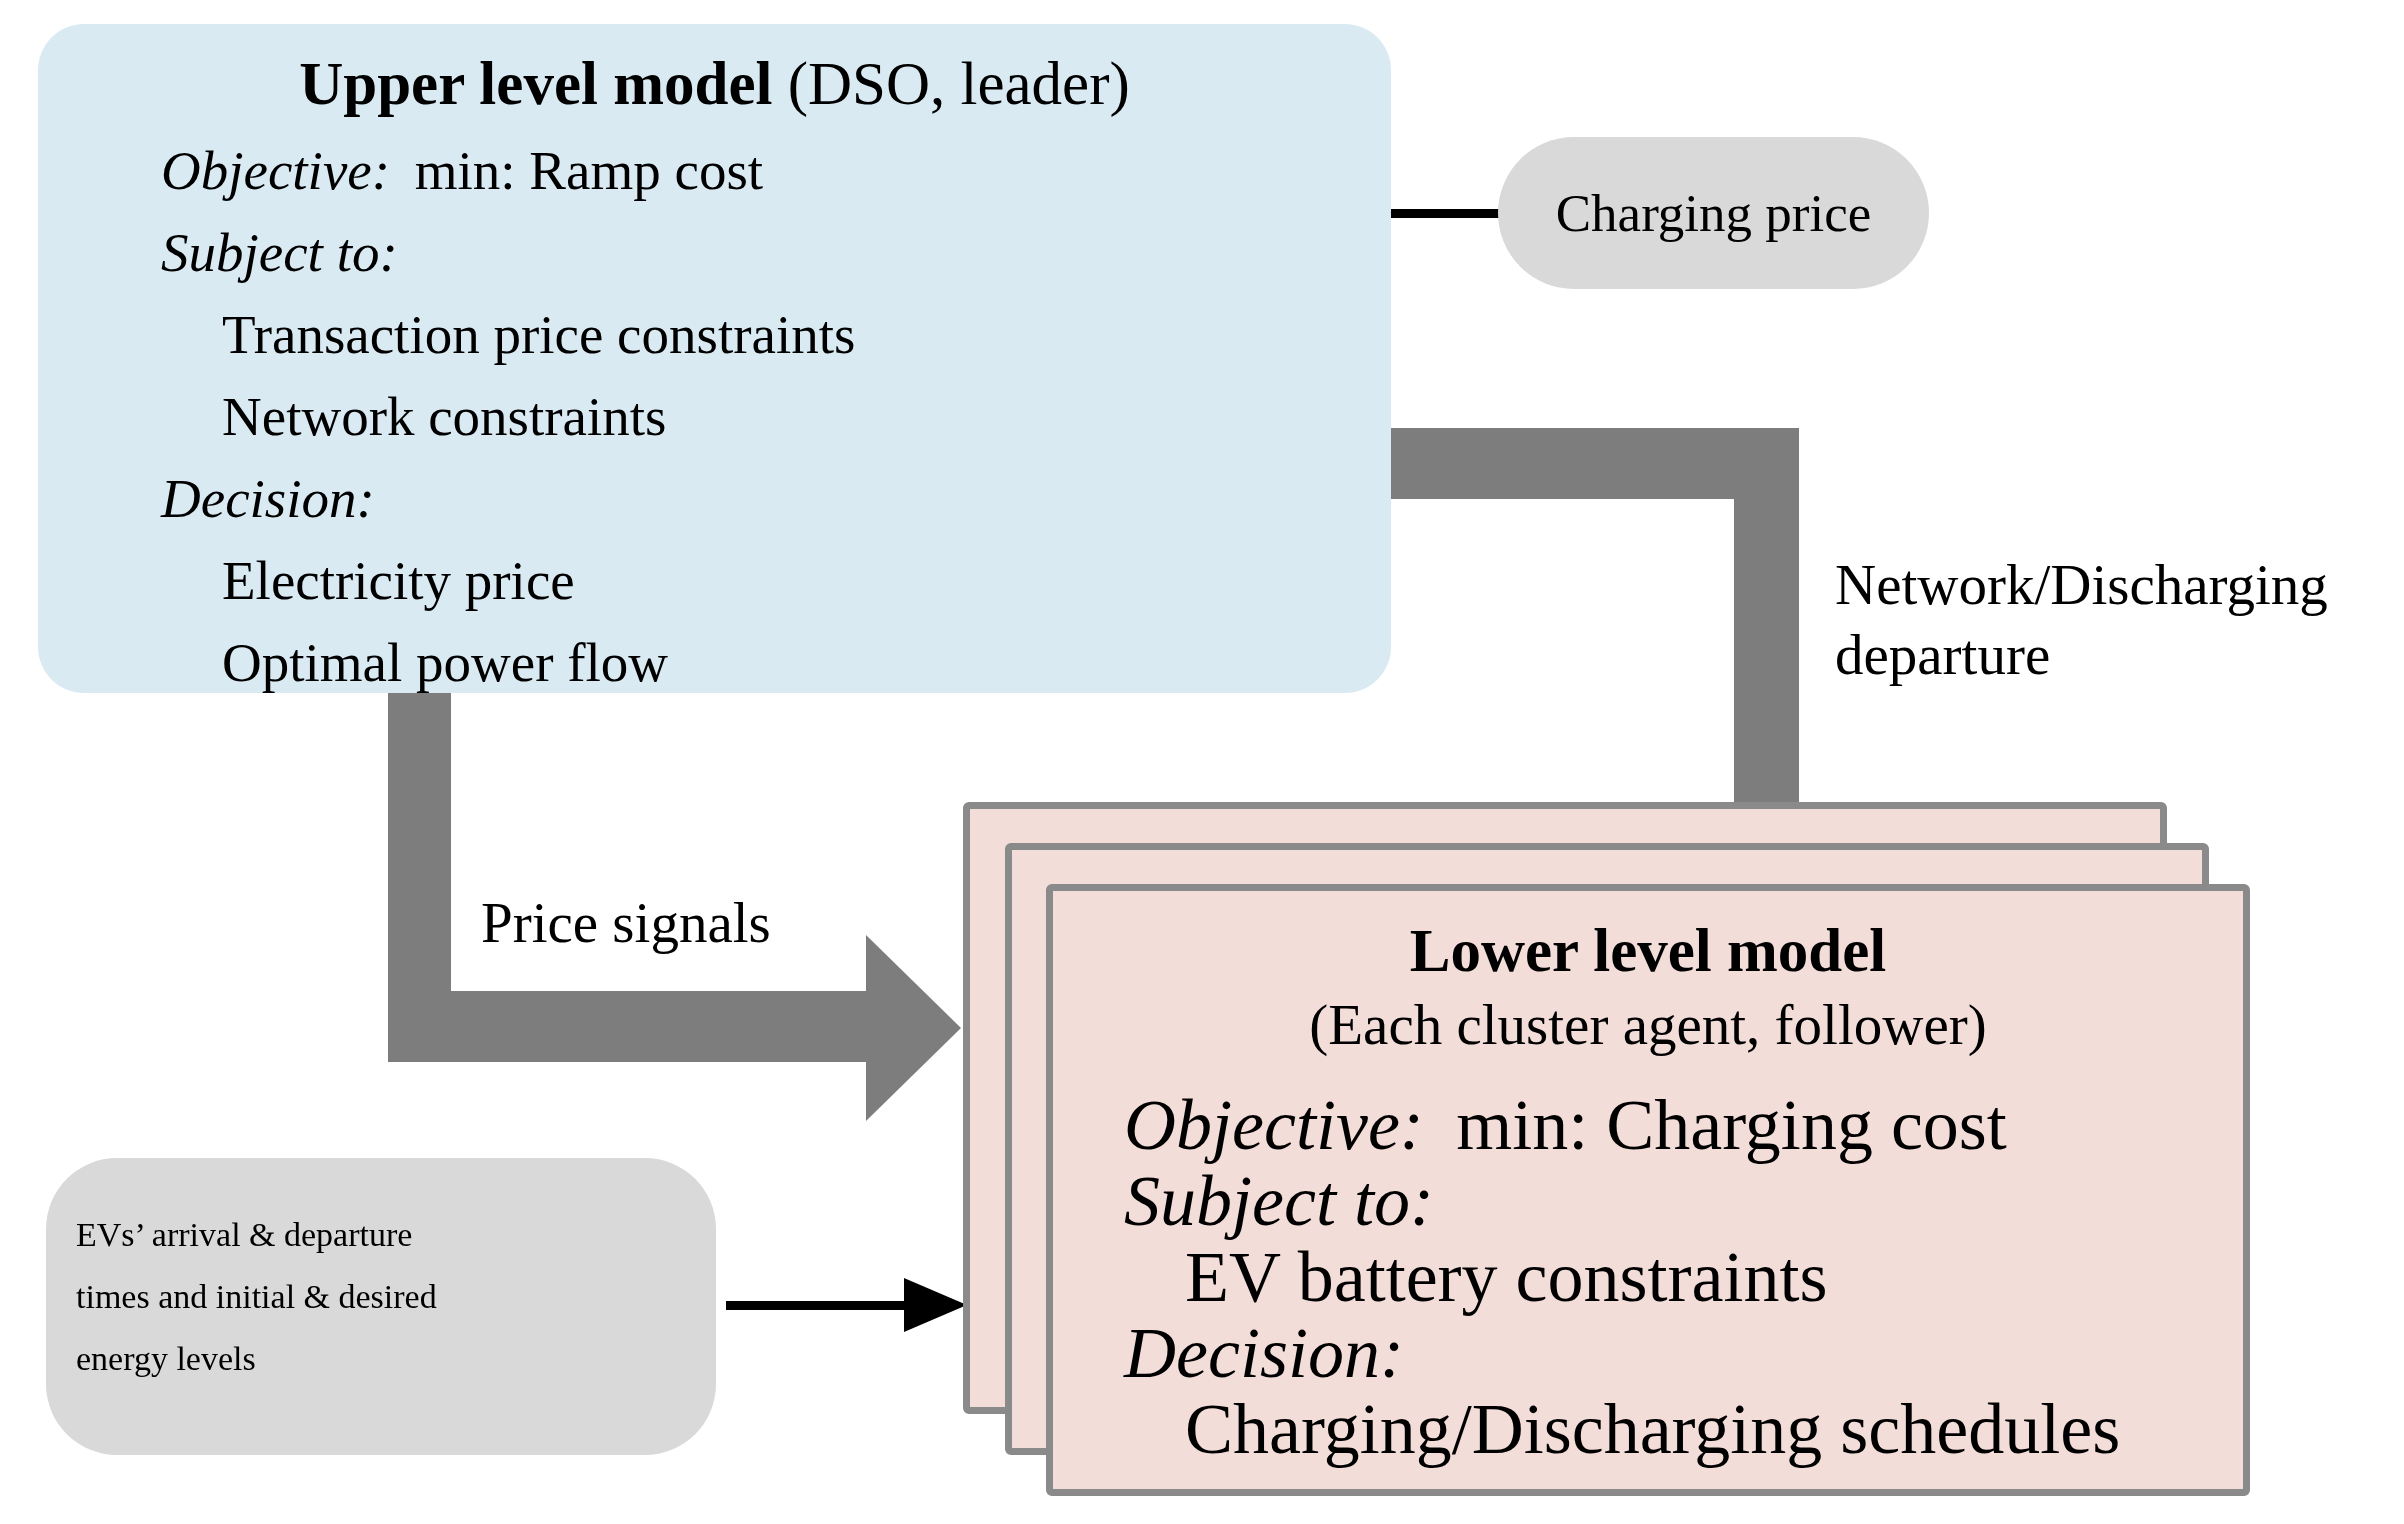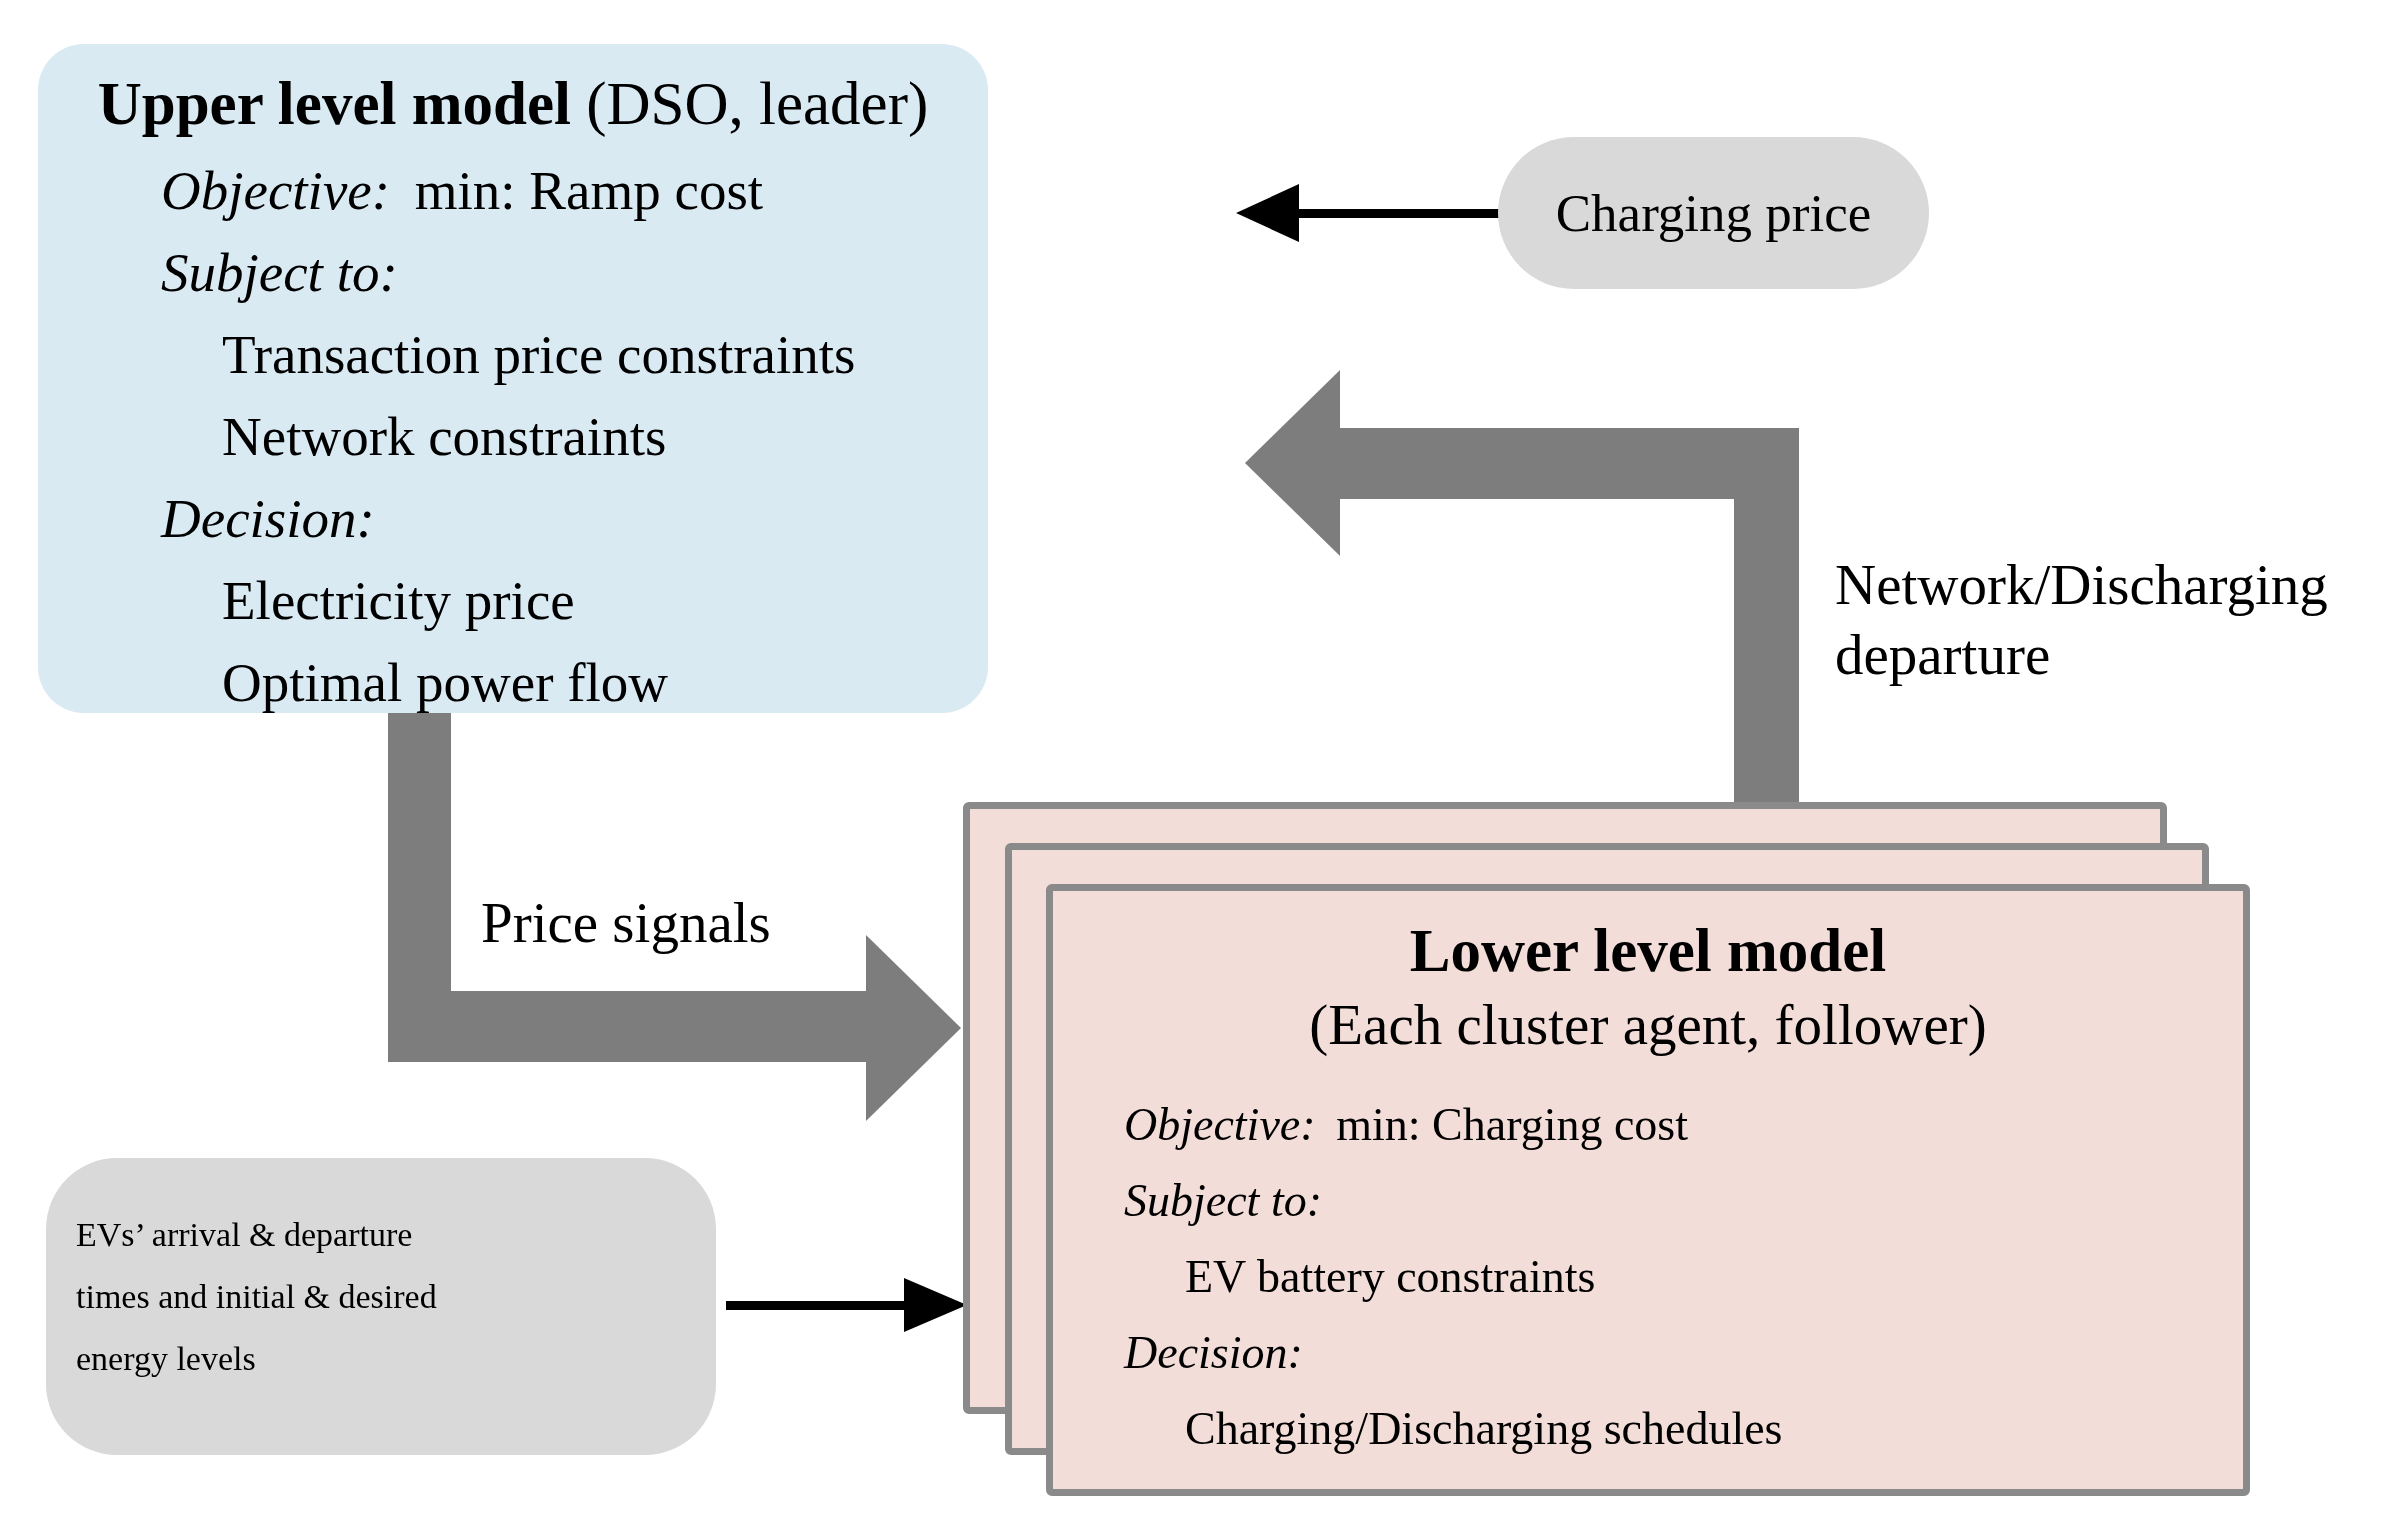--- a/index.html
+++ b/index.html
@@ -8,24 +8,23 @@
     width:2405px;height:1525px;
     background:#ffffff;
     font-family:"Liberation Serif","DejaVu Serif",serif;
     color:var(--text,#000);
     overflow:hidden;
   }
   .abs{position:absolute;}
 
   
   .upper-box{
-    left:38px;top:24px;width:950px;height:669px;
+    left:38px;top:24px;width:1353px;height:669px;
     background:var(--upper-box-fill);
     border-radius:46px;
-    margin-top:20px;
   }
   .pink-box{
     width:1204px;height:612px;
     background:var(--lower-box-fill);
     border:7px solid var(--box-border);
     border-radius:6px;
     box-sizing:border-box;
   }
   .pink-back{left:963px;top:802px;}
   .pink-mid{left:1005px;top:843px;}
@@ -44,21 +43,21 @@
     font-size:57px;line-height:65px;
     margin-top:8px;
     white-space:nowrap;
   }
   .upper-box .box-body{
     position:absolute;left:123px;top:106px;
     font-size:55px;line-height:82px;
   }
   .pink-front .box-body{
     position:absolute;left:71px;top:196px;
-    font-size:46px;line-height:76px;
+    font-size:72px;line-height:76px;
   }
   .line{white-space:nowrap;}
   .line.ind{padding-left:61px;}
   .it{font-style:italic;}
   .val{margin-left:0.45em;}
 
   
   .bubble{
     background:var(--bubble-fill);
     border-radius:76px;

